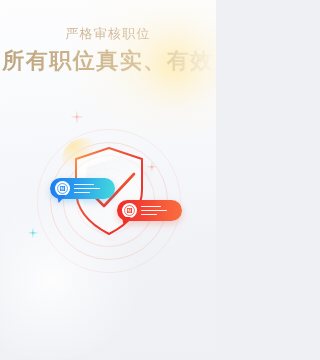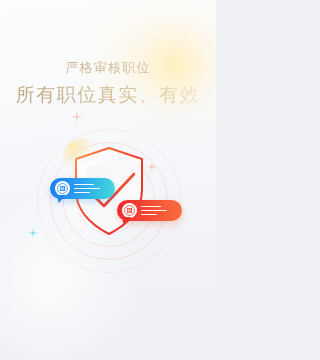--- a/index.html
+++ b/index.html
@@ -50,40 +50,39 @@
   }
 
   
   .headline {
     position: absolute;
     left: 0;
     top: 25px;
     width: 216px;
     text-align: center;
     user-select: none;
-    margin-top: 34px;
   }
   .title-sub {
     font-size: 13px;
     line-height: 17px;
     letter-spacing: 1.2px;
     font-weight: 400;
     color: #c8ab84;
     background: linear-gradient(95deg, #c9ae8b 0%, #cdb392 45%, #d8c3a3 78%, #e6d8bd 100%);
     -webkit-background-clip: text;
     background-clip: text;
     -webkit-text-fill-color: transparent;
     margin: 0;
   }
   .title-main {
     margin: 6px 0 0 0;
-    font-size: 19px;
+    font-size: 22px;
     line-height: 25px;
     letter-spacing: 1.5px;
-    font-weight: 400;
+    font-weight: 700;
     color: #c4a97f;
     background: linear-gradient(92deg, #bda47e 0%, #c8b088 28%, #d3bd95 52%, #e2d0a8 76%, #f3e9cf 92%, #fdf8ec 100%);
     -webkit-background-clip: text;
     background-clip: text;
     -webkit-text-fill-color: transparent;
   }
 
   
   .illustration {
     position: absolute;

